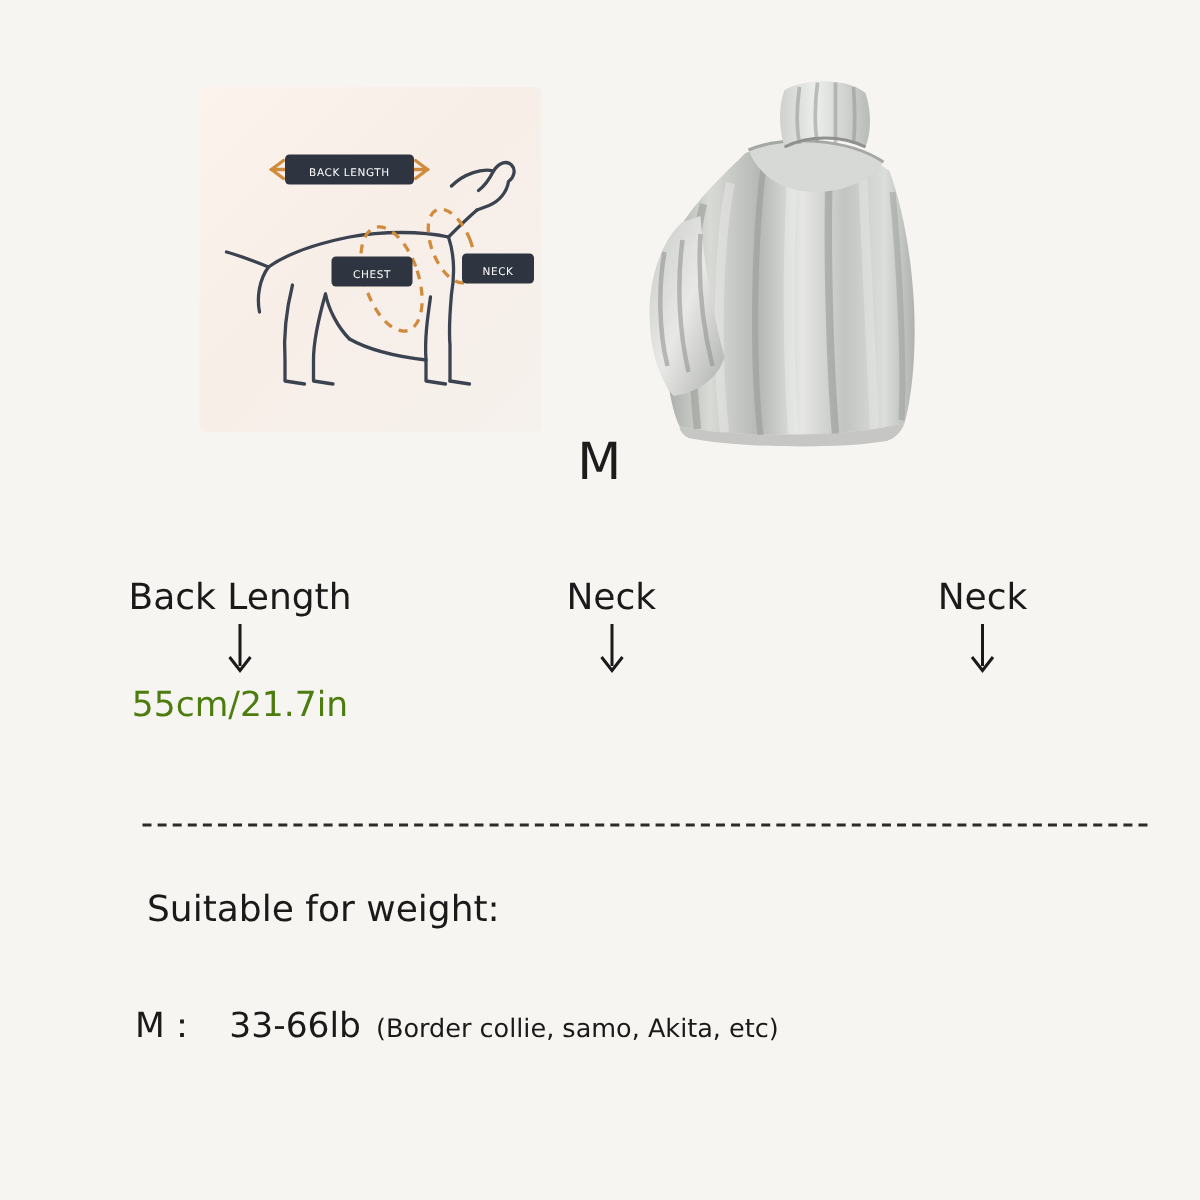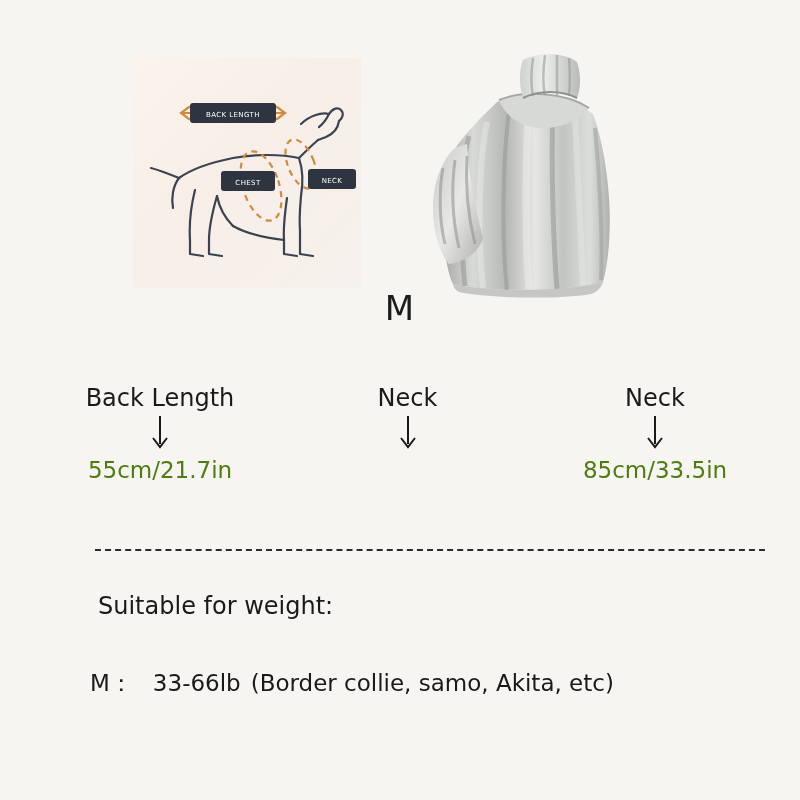--- a/index.html
+++ b/index.html
@@ -130,21 +130,21 @@
     align-items: baseline;
   }
   .weight-line .wl-size {
     font-size: 23px;
   }
   .weight-line .wl-range {
     font-size: 23px;
     margin-left: 20px;
   }
   .weight-line .wl-breeds {
-    font-size: 23px;
+    font-size: 17px;
     margin-left: 10px;
   }
 
   
   .tag {
     fill: #2e3540;
   }
   .tag-text {
     font-family: "DejaVu Sans", sans-serif;
     font-size: 7px;
@@ -299,21 +299,20 @@
     </div>
 
     <div class="measure-col col-bust">
       <div class="label">Neck</div>
       <div class="arrow">
         <svg width="18" height="40" viewBox="0 0 18 40" xmlns="http://www.w3.org/2000/svg">
           <line x1="9" y1="2" x2="9" y2="30" stroke="#1a1a1a" stroke-width="2"></line>
           <polyline points="2,24 9,33 16,24" fill="none" stroke="#1a1a1a" stroke-width="2"></polyline>
         </svg>
       </div>
-      <div class="value">85cm/33.5in</div>
     </div>
 
   </div>
 
   <div class="divider"></div>
 
   <div class="weight-title">Suitable for weight:</div>
 
   <div class="weight-line">
     <span class="wl-size">M：</span>

